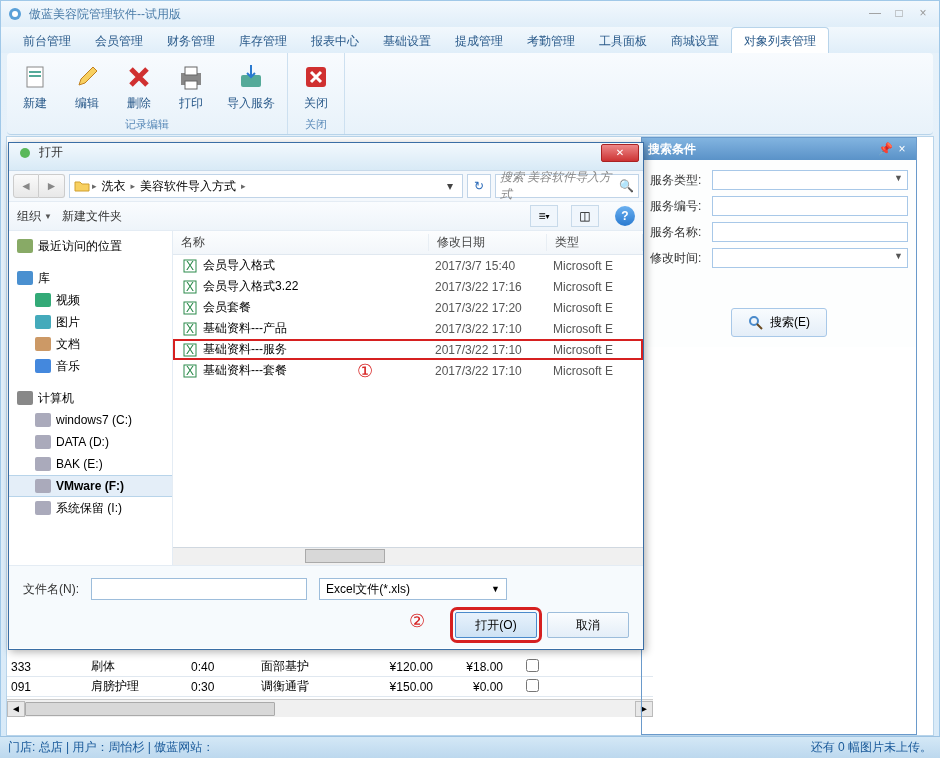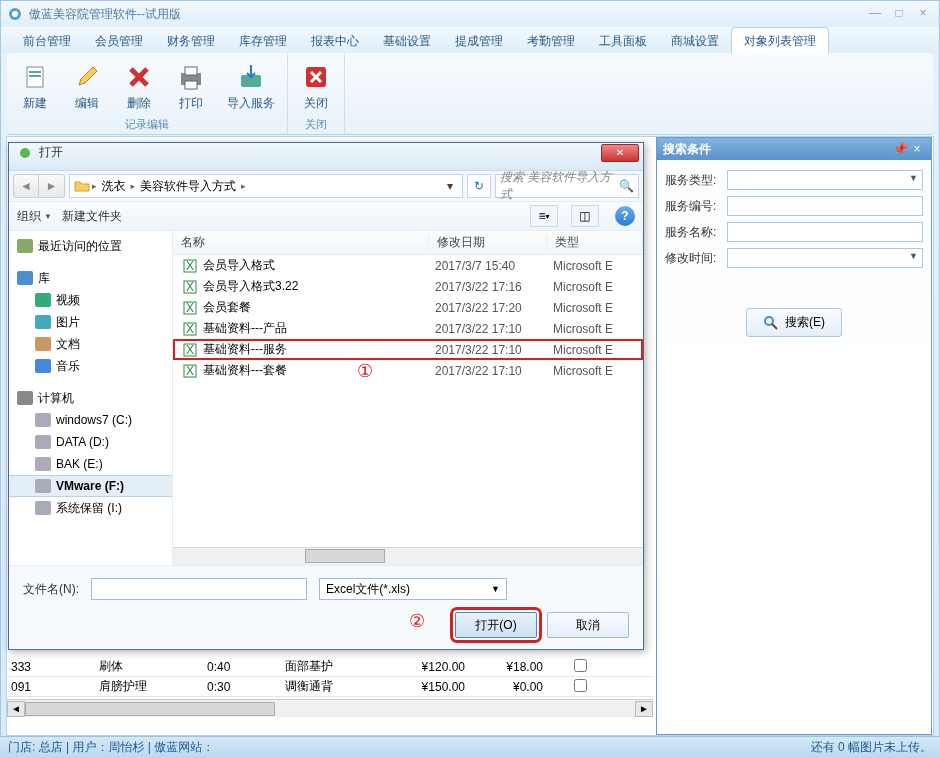--- a/index.html
+++ b/index.html
@@ -28,32 +28,32 @@
 .ribbon-btn .ico { width: 32px; height: 32px; display: flex; align-items: center; justify-content: center; }
 .ribbon-btn .lbl { color: #2a5a8a; font-size: 12px; }
 .ribbon-group-label { text-align: center; color: #5a8ab8; font-size: 11px; padding-top: 1px; }
 
 
 .content-area { position: absolute; top: 136px; left: 6px; right: 6px; bottom: 22px; background: #fff; border: 1px solid #b8d4ea; }
 
 
 .data-grid { position: absolute; left: 0; right: 280px; bottom: 18px; top: 0; }
 .grid-rows { position: absolute; bottom: 0; left: 0; right: 0; }
-.grid-row { display: flex; border-bottom: 1px solid #e0e8f0; height: 20px; align-items: center; gap: 8px; }
+.grid-row { display: flex; border-bottom: 1px solid #e0e8f0; height: 20px; align-items: center; }
 .grid-row span { padding: 0 4px; overflow: hidden; white-space: nowrap; }
 .grid-row .c1 { width: 80px; } .grid-row .c2 { width: 100px; } .grid-row .c3 { width: 70px; }
 .grid-row .c4 { width: 100px; } .grid-row .c5 { width: 80px; text-align: right; } .grid-row .c6 { width: 70px; text-align: right; }
 .grid-row .c7 { width: 50px; text-align: center; }
 .grid-scroll { position: absolute; bottom: 0; left: 0; right: 0; height: 18px; background: #f0f0f0; border-top: 1px solid #ccc; display: flex; align-items: center; }
 .grid-scroll .arrow { width: 18px; height: 16px; background: #e8e8e8; border: 1px solid #bbb; text-align: center; line-height: 14px; font-size: 10px; }
 .grid-scroll .track { flex: 1; height: 16px; position: relative; }
 .grid-scroll .thumb { position: absolute; left: 0; width: 250px; height: 14px; top: 1px; background: #d8d8d8; border: 1px solid #aaa; border-radius: 1px; }
 
 
-.search-panel { position: absolute; right: 1px; top: 0; bottom: 0; width: 276px; border: 1px solid #6a9acb; }
+.search-panel { position: absolute; right: 16px; top: 0; bottom: 0; width: 276px; border: 1px solid #6a9acb; }
 .search-header { background: linear-gradient(to bottom, #82b4e0, #5a92c8); color: #fff; height: 22px; display: flex; align-items: center; padding: 0 6px; }
 .search-header .title { flex: 1; font-weight: bold; }
 .search-header .pin, .search-header .close { width: 16px; text-align: center; cursor: pointer; }
 .search-body { padding: 10px 8px; background: #fdfefe; }
 .search-row { display: flex; align-items: center; margin-bottom: 6px; }
 .search-row label { width: 62px; color: #333; }
 .search-row .inp { flex: 1; height: 20px; border: 1px solid #a8c8e8; background: #fff; }
 .search-btn-wrap { text-align: center; margin-top: 40px; }
 .search-btn { display: inline-flex; align-items: center; gap: 6px; padding: 5px 16px; border: 1px solid #a8c8e8; background: linear-gradient(to bottom,#f8fbfe,#e4eef8); border-radius: 3px; cursor: pointer; }
 

